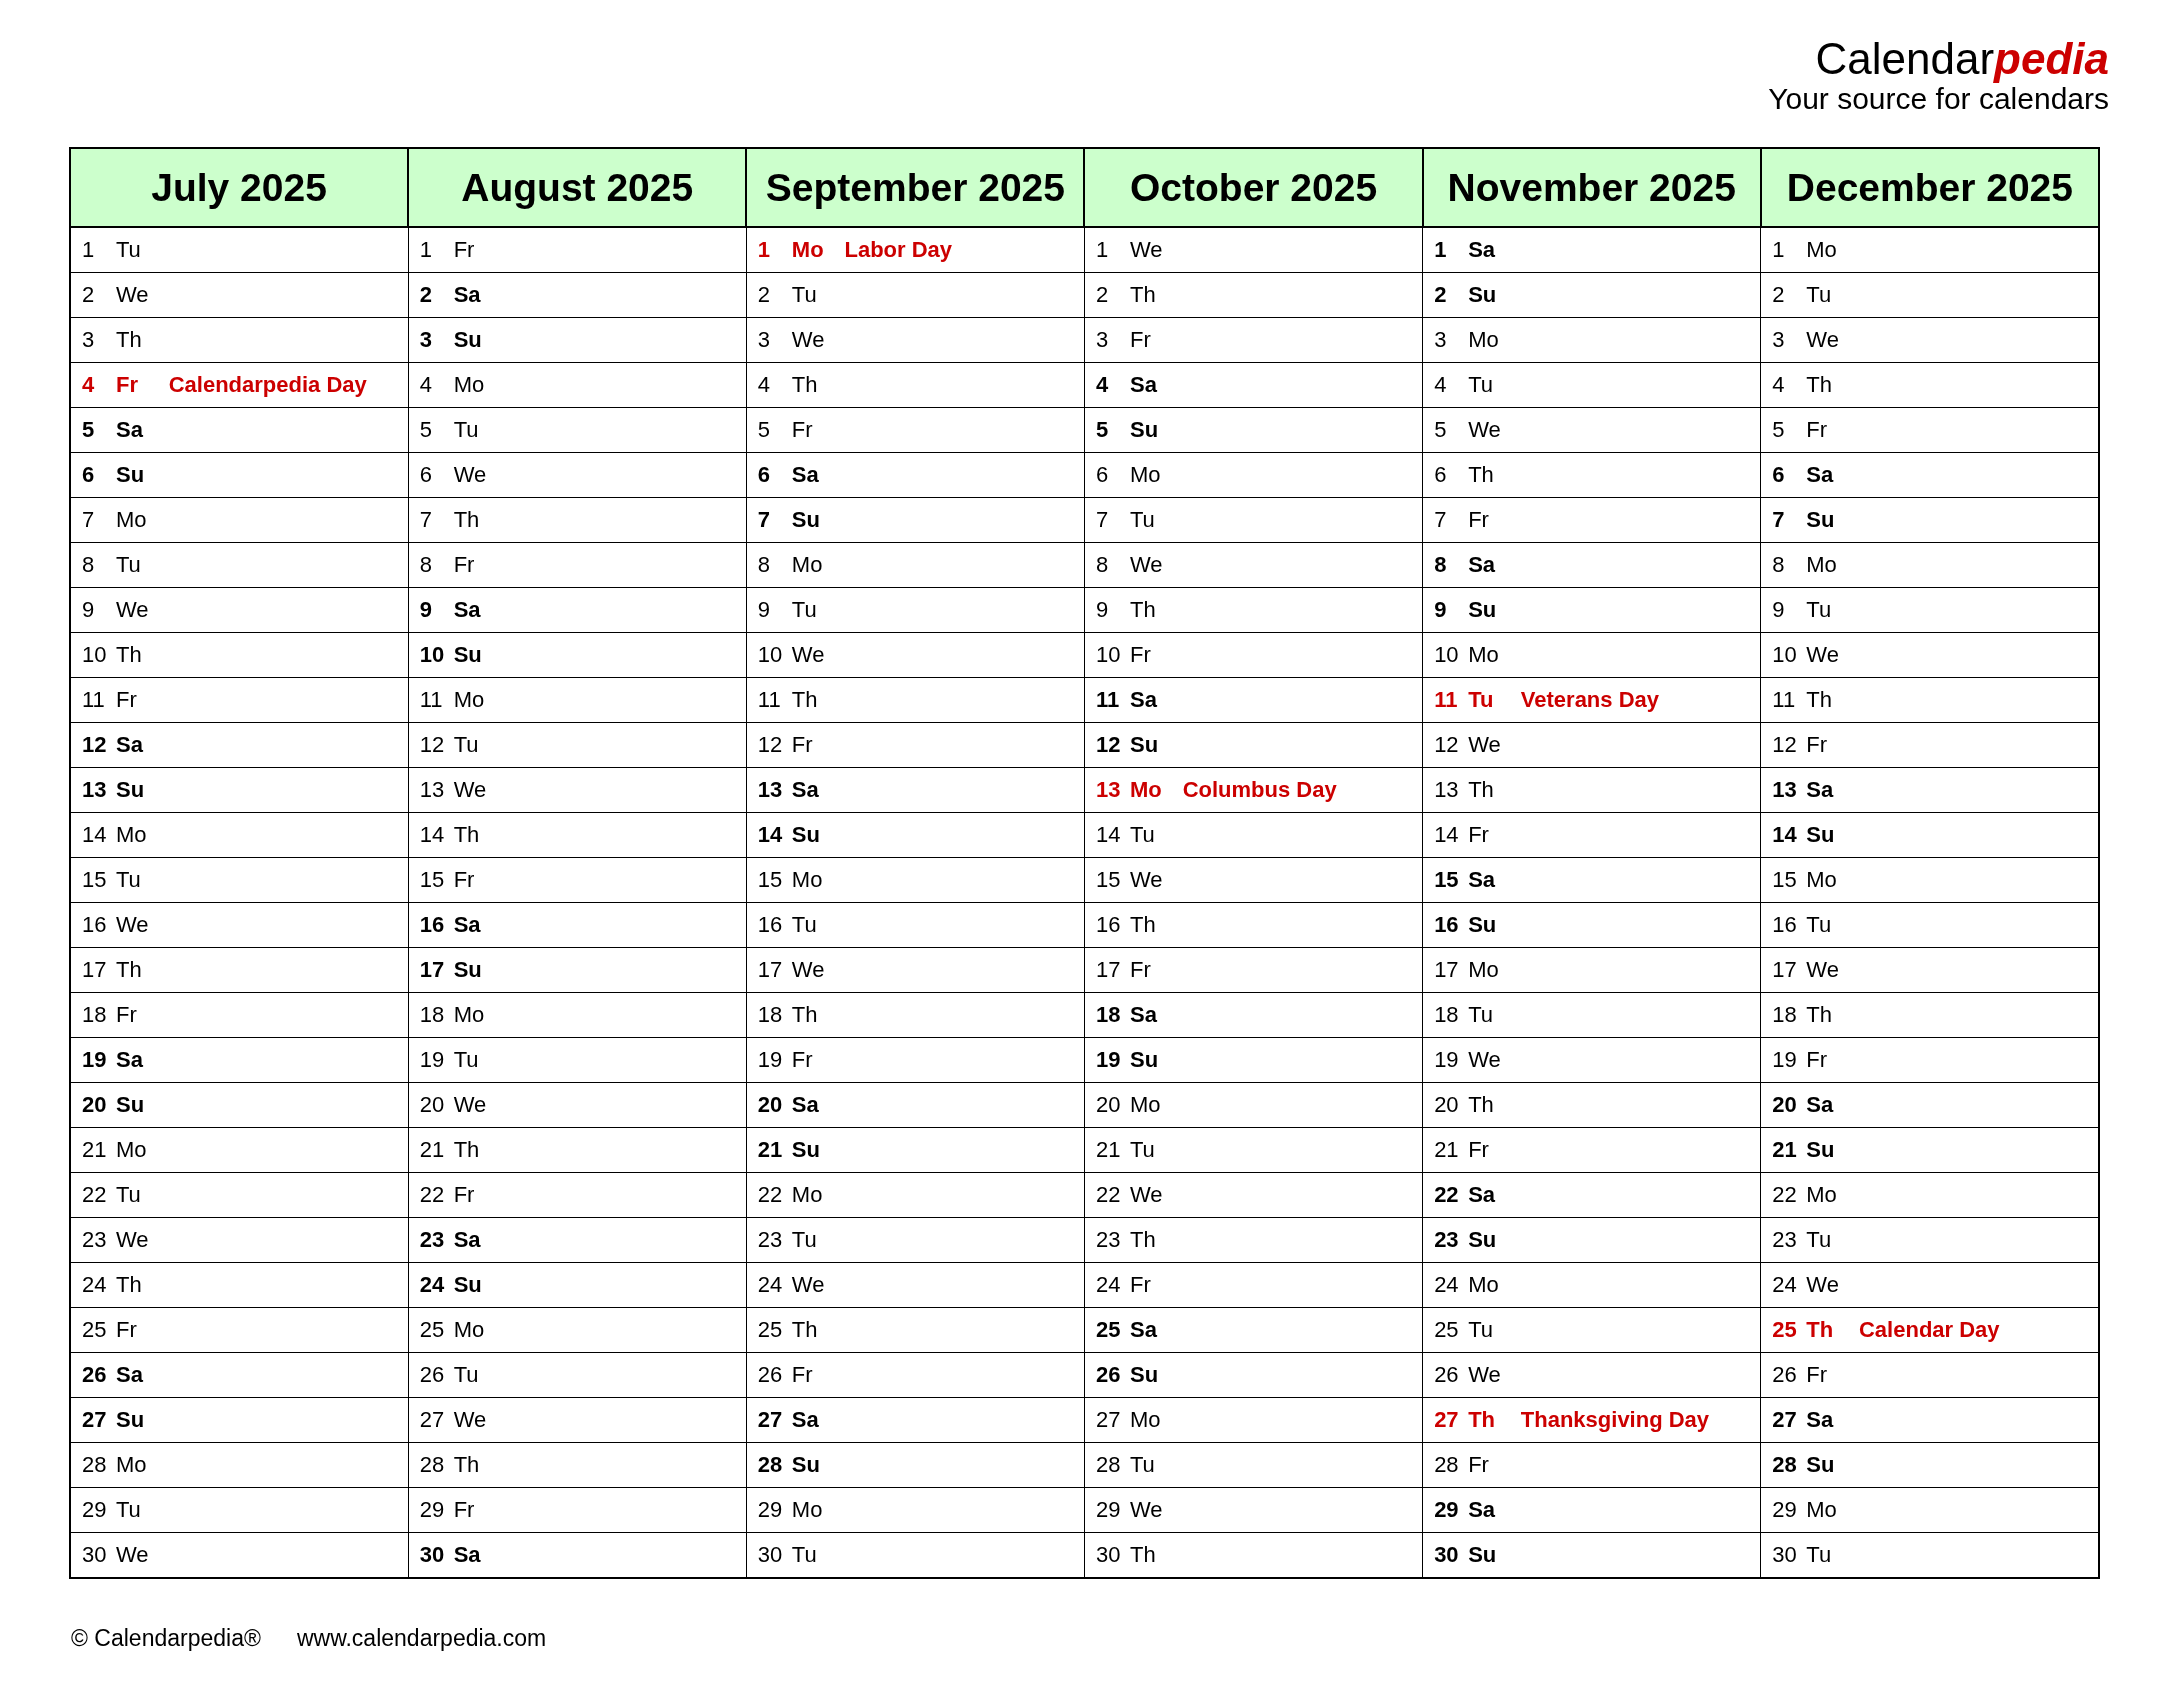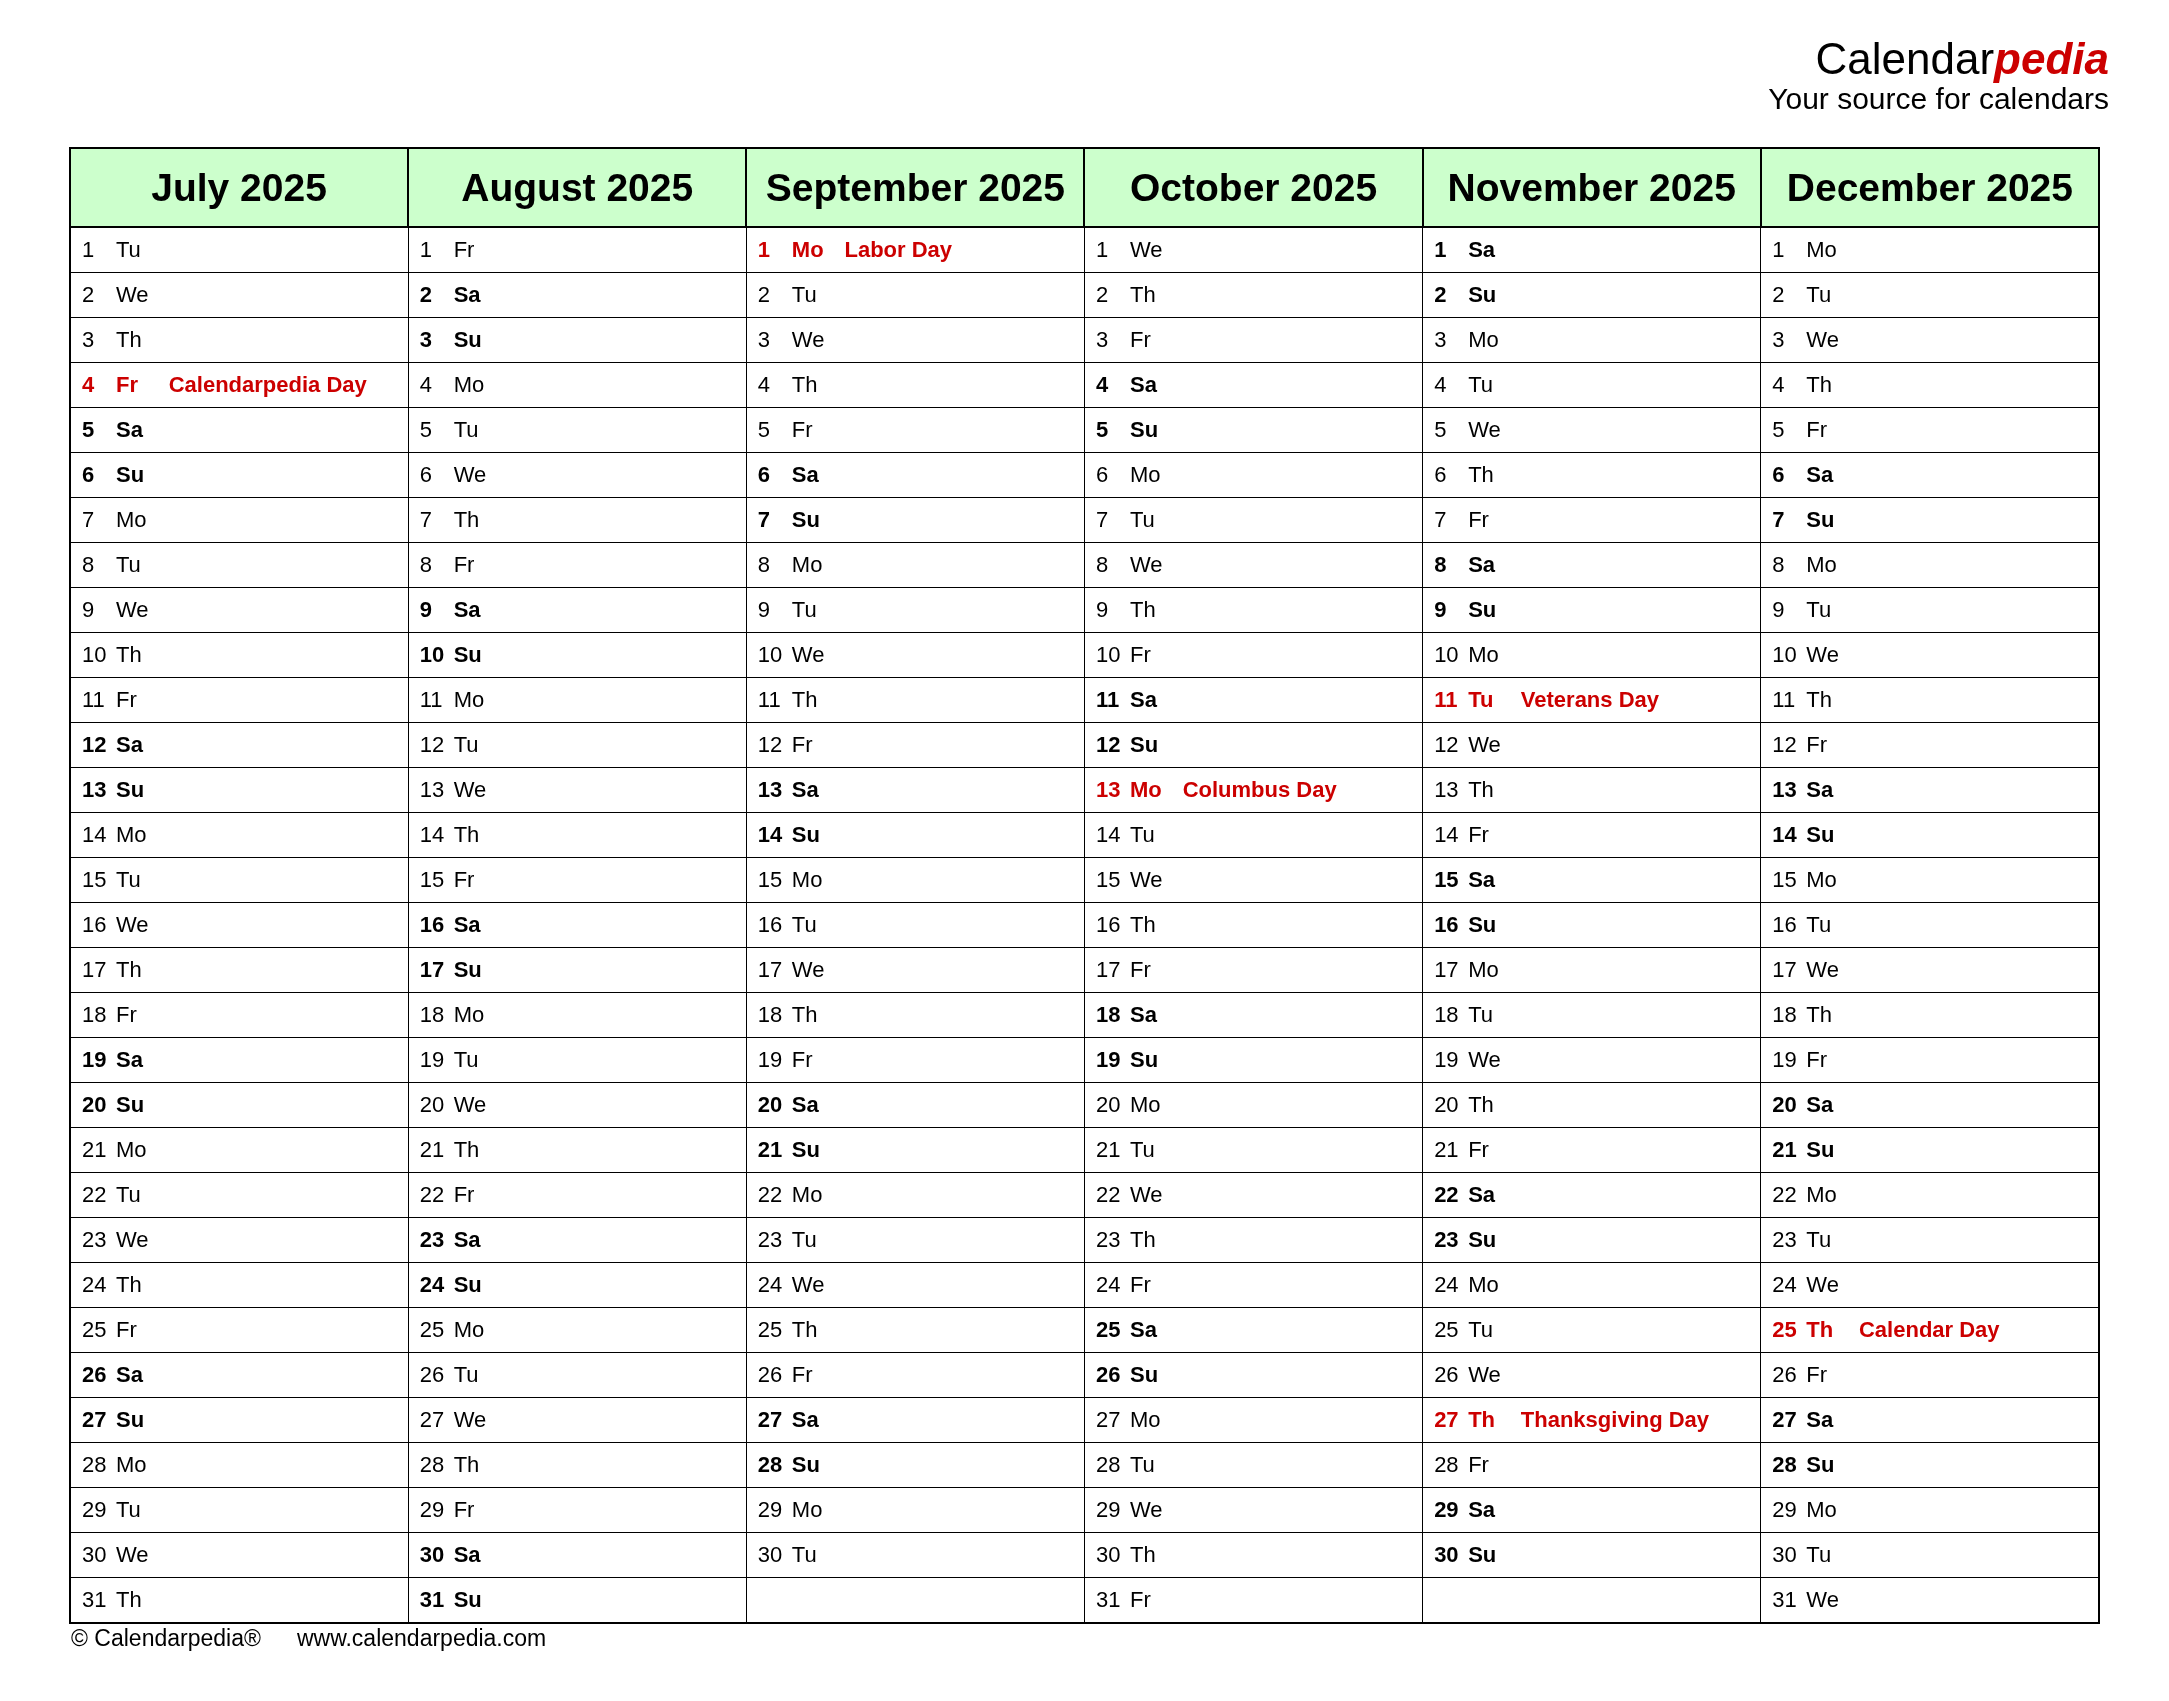--- a/index.html
+++ b/index.html
@@ -1203,48 +1203,20 @@
               <span class="wd">Su</span>
             </div>
           </td>
           <td>
             <div class="cell">
               <span class="num">30</span>
               <span class="wd">Tu</span>
             </div>
           </td>
         </tr>
-        <tr>
-          <td>
-            <div class="cell">
-              <span class="num">31</span>
-              <span class="wd">Th</span>
-            </div>
-          </td>
-          <td class="su">
-            <div class="cell">
-              <span class="num">31</span>
-              <span class="wd">Su</span>
-            </div>
-          </td>
-          <td class="filler"></td>
-          <td>
-            <div class="cell">
-              <span class="num">31</span>
-              <span class="wd">Fr</span>
-            </div>
-          </td>
-          <td class="filler"></td>
-          <td>
-            <div class="cell">
-              <span class="num">31</span>
-              <span class="wd">We</span>
-            </div>
-          </td>
-        </tr>
       </tbody>
   </table>
 
   <div class="foot-left"><span>© Calendarpedia®</span><span class="url">www.calendarpedia.com</span></div>
 
   <div class="foot-right">Data provided 'as is' without warranty</div>
 
 </div>
 
 

